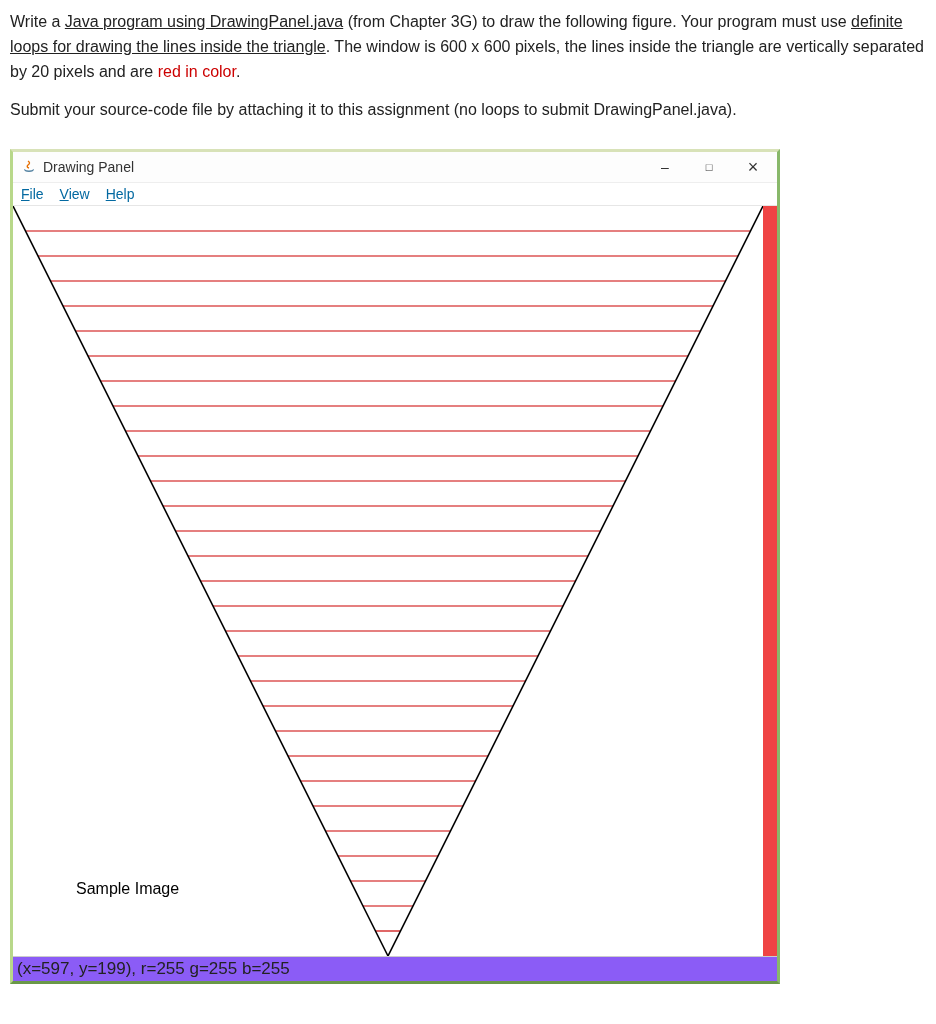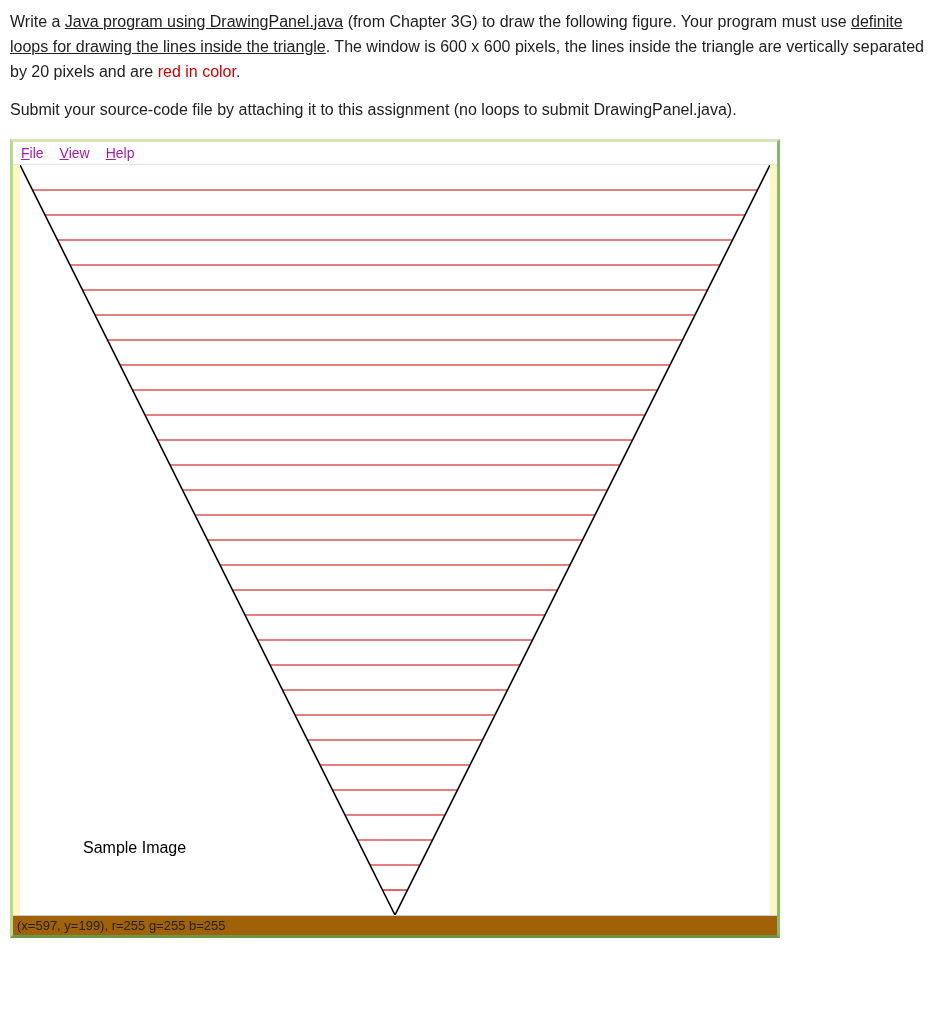--- a/index.html
+++ b/index.html
@@ -6,21 +6,21 @@
     margin: 0;
     padding: 10px;
     font-family: Arial, Helvetica, sans-serif;
     font-size: 16px;
     color: #222;
     background: #fff;
     width: 916px;
   }
   .instructions {
     line-height: 1.55;
-    margin-bottom: 16px;
+    margin-bottom: 26px;
   }
   .instructions p {
     margin: 0 0 14px 0;
   }
   .underline {
     text-decoration: underline;
   }
   .red {
     color: #cc0000;
   }
@@ -66,58 +66,71 @@
     align-items: center;
     justify-content: center;
     width: 20px;
     height: 20px;
   }
   .menubar {
     display: flex;
     gap: 16px;
     padding: 3px 8px;
     font-size: 14px;
-    color: #a21caf;
+    color: #0369a1;
     border-bottom: 1px solid #e6e6e6;
   }
   .menubar .menu-item .mn {
     text-decoration: underline;
   }
   .canvas-wrap {
     display: flex;
-    justify-content: center;
     align-items: flex-start;
-    background: #fef9c3;
+    background: #ef4444;
   }
   svg.canvas {
     display: block;
     background: #fff;
   }
   .statusbar {
     border-top: 1px solid #ccc;
-    background: #a16207;
-    font-size: 13px;
+    background: #8b5cf6;
+    font-size: 17px;
     padding: 2px 4px;
     color: #222;
   }
   .java-cup {
     display:inline-block;
   }
 </style>
 </head>
 <body>
 
 <div class="instructions">
   <p>
     <span>Write a </span><span class="underline">Java program using DrawingPanel.java</span><span> (from Chapter 3G) to draw the following figure. Your program must use </span><span class="underline">definite loops for drawing the lines inside the triangle</span><span>. The window is 600 x 600 pixels, the lines inside the triangle are vertically separated by 20 pixels and are </span><span class="red">red in color</span><span>.</span>
   </p>
   <p>Submit your source-code file by attaching it to this assignment (no loops to submit DrawingPanel.java).</p>
 </div>
 
 <div class="app-window">
+  <div class="titlebar">
+    <span class="icon java-cup">
+      <svg width="16" height="16" viewBox="0 0 16 16">
+        <path d="M3 10 q5 3 10 0 q0 3 -5 3 q-5 0 -5 -3 Z" fill="#5382a1"></path>
+        <path d="M7 2 q3 2 0 4 q-2 2 1 3" stroke="#e76f00" stroke-width="1.4" fill="none"></path>
+      </svg>
+    </span>
+    <span class="title">Drawing Panel</span>
+    <div class="controls">
+      <span>–</span>
+      <span style="font-size:11px;">□</span>
+      <span style="font-size:18px;">×</span>
+    </div>
+  </div>
   <div class="menubar">
     <span class="menu-item"><span class="mn">F</span><span>ile</span></span>
     <span class="menu-item"><span class="mn">V</span><span>iew</span></span>
     <span class="menu-item"><span class="mn">H</span><span>elp</span></span>
   </div>
   <div class="canvas-wrap">
     <svg class="canvas" id="canvas" width="750" height="750" viewBox="0 0 750 750">
         <line x1="12.5" y1="25" x2="737.5" y2="25" stroke="#cc0000" stroke-width="1.2"></line>
         <line x1="25" y1="50" x2="725" y2="50" stroke="#cc0000" stroke-width="1.2"></line>
         <line x1="37.5" y1="75" x2="712.5" y2="75" stroke="#cc0000" stroke-width="1.2"></line>

